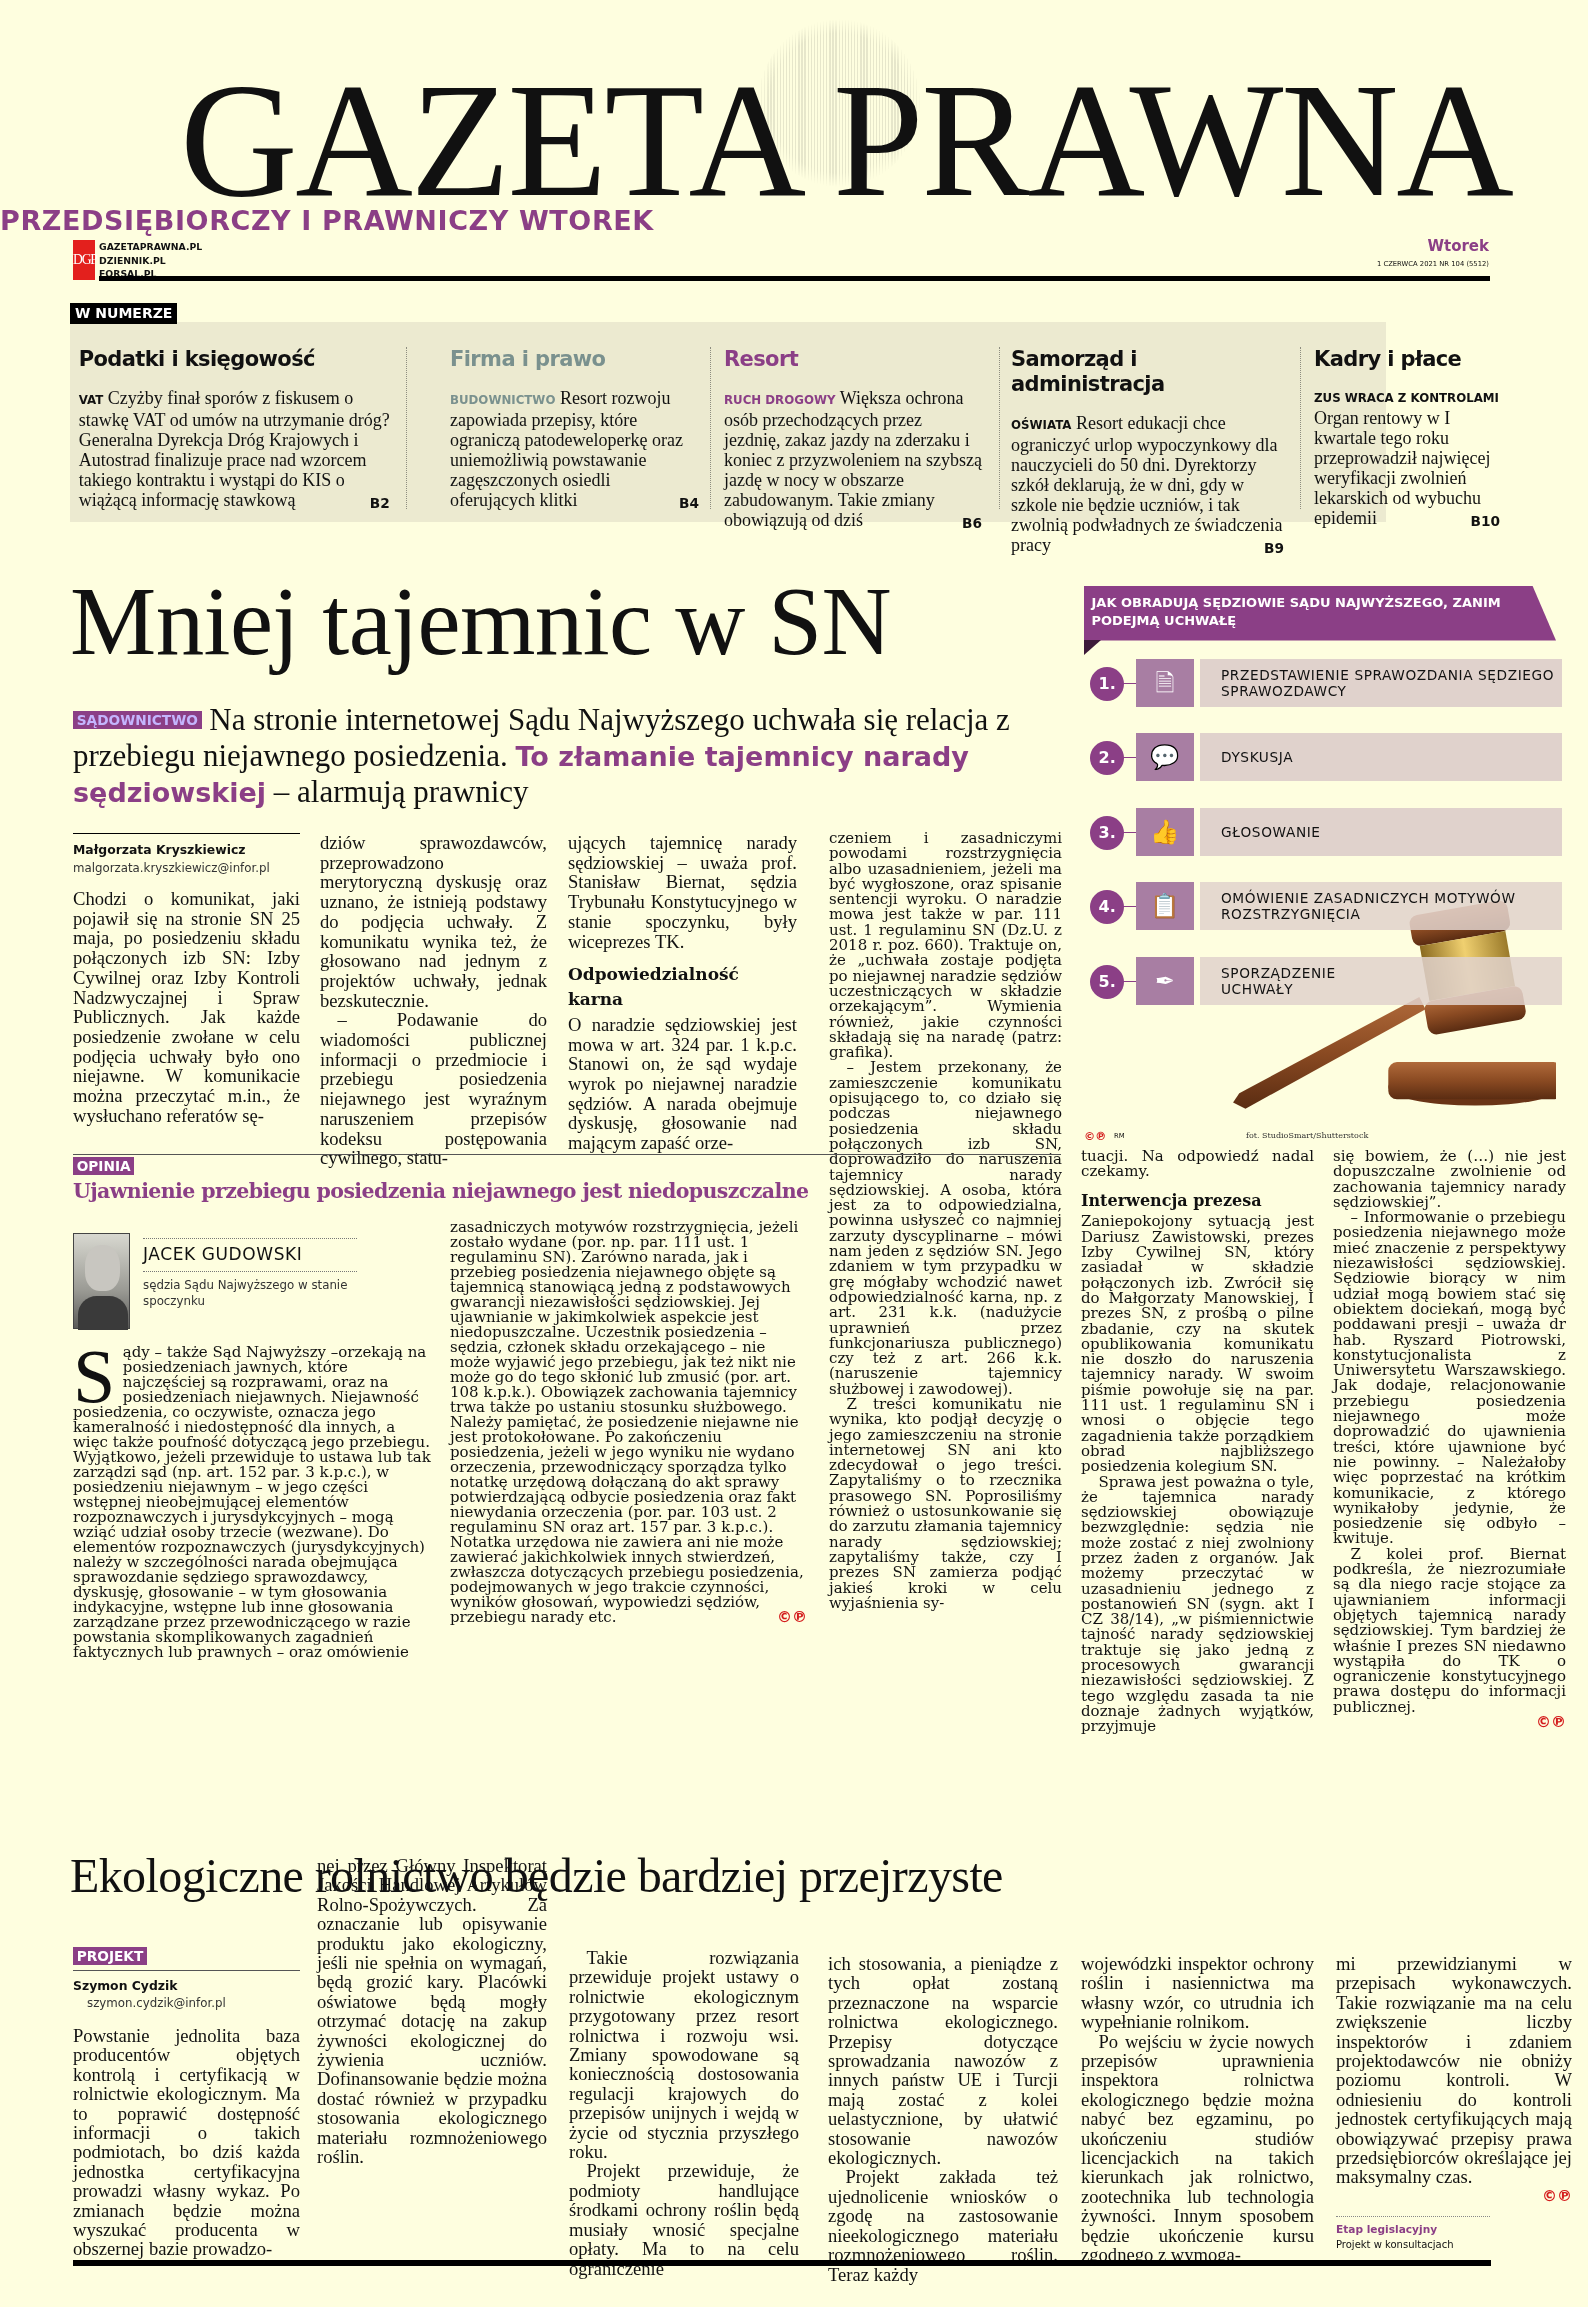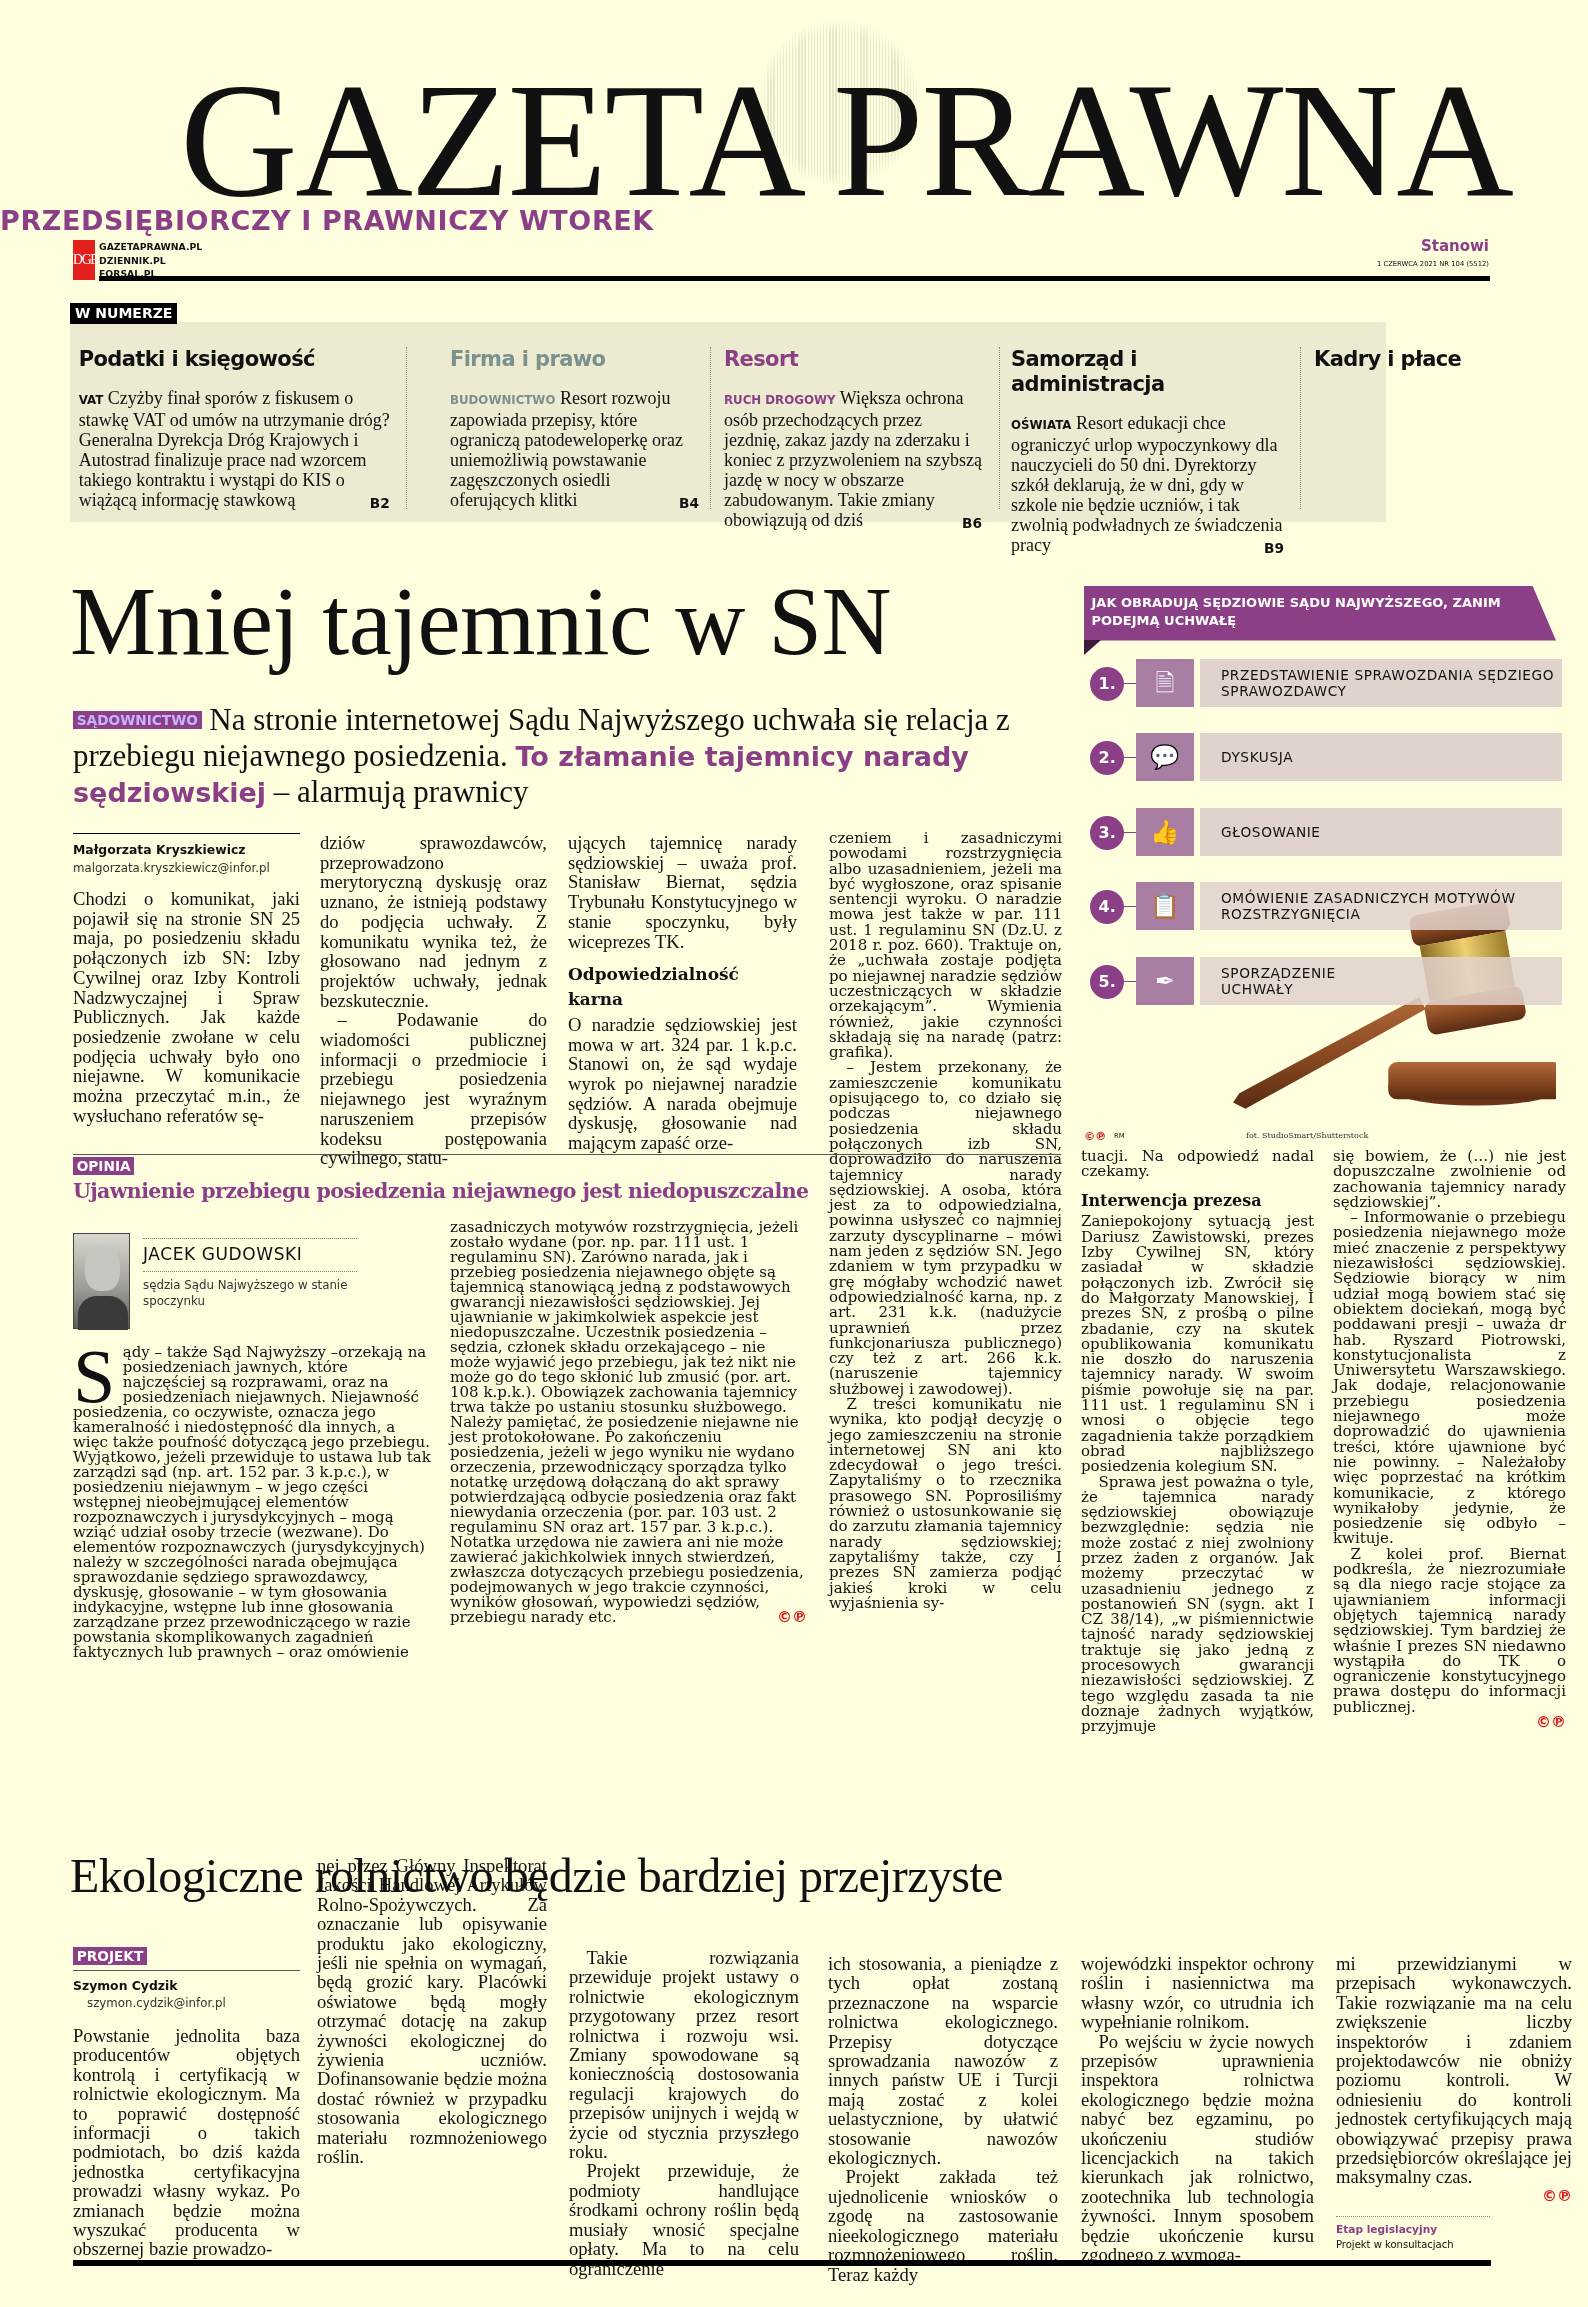--- a/index.html
+++ b/index.html
@@ -104,21 +104,21 @@
 
 <div class="abs" id="globe"></div>
 <div class="abs" id="masthead-title">GAZETA PRAWNA</div>
 <div class="abs" id="subtitle">PRZEDSIĘBIORCZY I PRAWNICZY WTOREK</div>
 <div class="abs" id="dgp-logo">DGP</div>
 <div class="abs" id="sites">
   <div>GAZETAPRAWNA.PL</div>
   <div>DZIENNIK.PL</div>
   <div>FORSAL.PL</div>
 </div>
-<div class="abs" id="weekday">Stanowi</div>
+<div class="abs" id="weekday">Wtorek</div>
 <div class="abs" id="issue">1 CZERWCA 2021 NR 104 (5512)</div>
 <div class="abs" id="top-rule"></div>
 
 <div class="abs" id="wn-box">
   <div class="wn-col" style="left:8.7px;width:311px;">
     <div class="wn-head">Podatki i księgowość</div>
     <div class="wn-text"><span class="wn-tag">VAT</span> <span>Czyżby finał sporów z fiskusem o stawkę VAT od umów na utrzymanie dróg? Generalna Dyrekcja Dróg Krajowych i Autostrad finalizuje prace nad wzorcem takiego kontraktu i wystąpi do KIS o wiążącą informację stawkową</span> <span class="wn-page">B2</span></div>
   </div>
   <div class="wn-sep" style="left:336px;"></div>
   <div class="wn-col" style="left:380px;width:249px;">
@@ -131,20 +131,21 @@
     <div class="wn-text"><span class="wn-tag purple">RUCH DROGOWY</span> <span>Większa ochrona osób przechodzących przez jezdnię, zakaz jazdy na zderzaku i koniec z przyzwoleniem na szybszą jazdę w nocy w obszarze zabudowanym. Takie zmiany obowiązują od dziś</span> <span class="wn-page">B6</span></div>
   </div>
   <div class="wn-sep" style="left:929px;"></div>
   <div class="wn-col" style="left:941px;width:273px;">
     <div class="wn-head">Samorząd i administracja</div>
     <div class="wn-text"><span class="wn-tag">OŚWIATA</span> <span>Resort edukacji chce ograniczyć urlop wypoczynkowy dla nauczycieli do 50 dni. Dyrektorzy szkół deklarują, że w dni, gdy w szkole nie będzie uczniów, i tak zwolnią podwładnych ze świadczenia pracy</span> <span class="wn-page">B9</span></div>
   </div>
   <div class="wn-sep" style="left:1230px;"></div>
   <div class="wn-col" style="left:1244px;width:186px;">
     <div class="wn-head">Kadry i płace</div>
+    <div class="wn-text"><div class="wn-tag">ZUS WRACA Z KONTROLAMI</div><span>Organ rentowy w I kwartale tego roku przeprowadził najwięcej weryfikacji zwolnień lekarskich od wybuchu epidemii</span> <span class="wn-page">B10</span></div>
   </div>
 </div>
 <div class="abs" id="wn-label">W NUMERZE</div>
 
 <div class="abs" id="headline">Mniej tajemnic w SN</div>
 <div class="abs" id="lead">
   <span class="tag">SĄDOWNICTWO</span>
   <span>Na stronie internetowej Sądu Najwyższego uchwała się relacja z przebiegu niejawnego posiedzenia.</span>
   <span class="lead-hl">To złamanie tajemnicy narady sędziowskiej</span>
   <span>– alarmują prawnicy</span>

